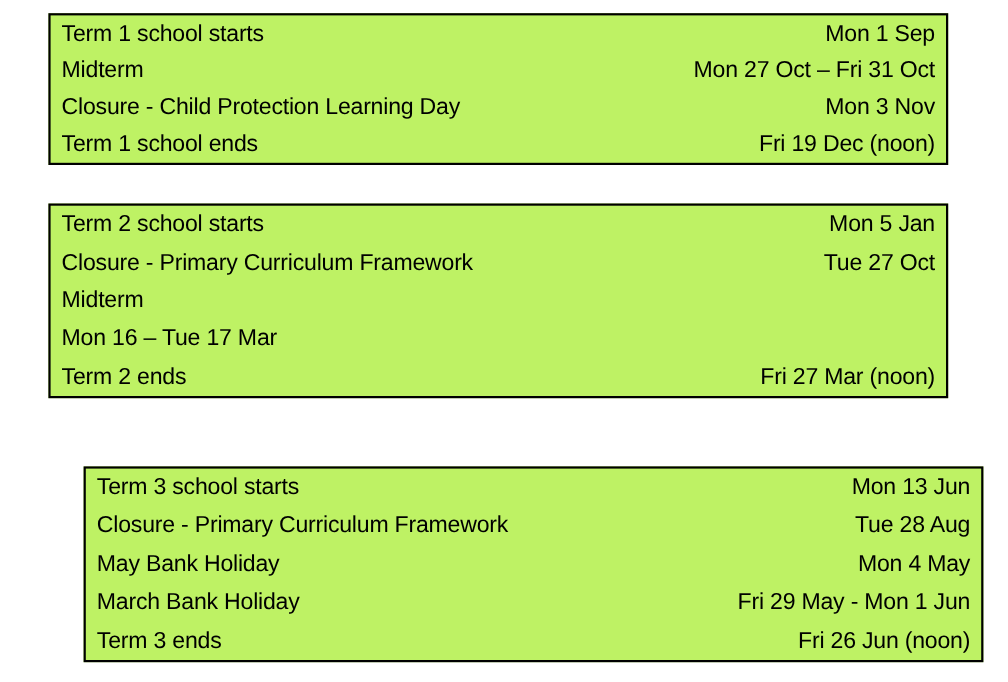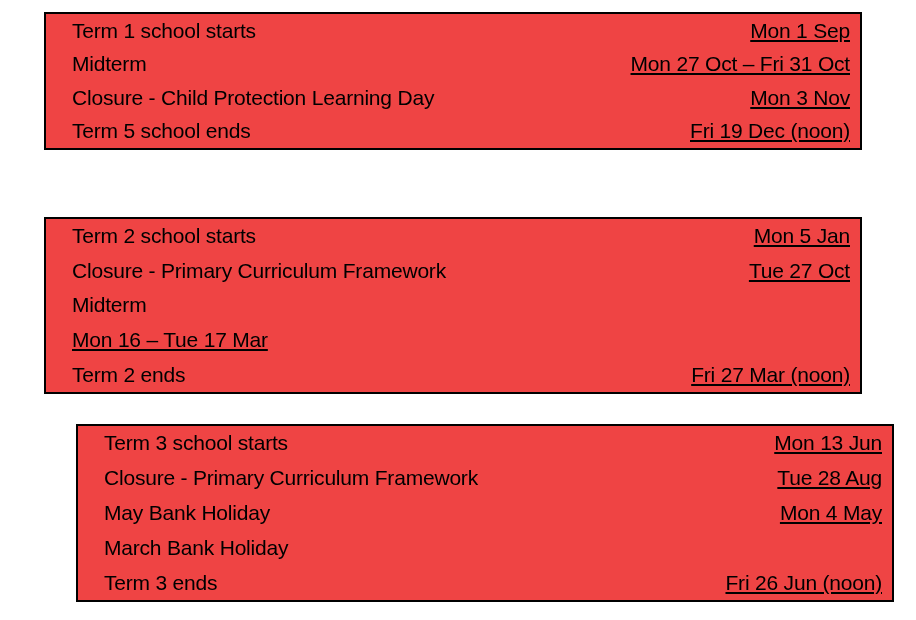--- a/index.html
+++ b/index.html
@@ -14,45 +14,43 @@
     font-family: "Liberation Sans", sans-serif;
     color: #000000;
     overflow: hidden;
   }
   .cal-table {
     position: absolute;
     left: 44px;
     width: 818px;
     border: 2px solid #000000;
     box-sizing: border-box;
-    background: #ef4444;
-    padding-left: 16px;
+    background: #bef264;
   }
   .t1 { top: 12px; }
-  .t2 { top: 185px; margin-top: 32px; }
+  .t2 { top: 185px; }
   .t3 { top: 424px; margin-left: 32px; }
   .row {
     display: flex;
     justify-content: space-between;
     align-items: center;
     padding: 0 10px 0 10px;
     font-size: 21px;
     letter-spacing: -0.2px;
   }
   .t1 .row { height: 33.5px; }
   .t2 .row { height: 34.6px; }
   .t3 .row { height: 34.8px; }
   .event-label {
     text-align: left;
     white-space: nowrap;
   }
   .event-date {
     text-align: right;
     white-space: nowrap;
-    text-decoration: underline;
   }
 </style>
 </head>
 <body>
 
 <div class="page">
 
   <div class="cal-table t1">
     <div class="row">
       <span class="event-label">Term 1 school starts</span>
@@ -60,21 +58,21 @@
     </div>
     <div class="row">
       <span class="event-label">Midterm</span>
       <span class="event-date">Mon 27 Oct – Fri 31 Oct</span>
     </div>
     <div class="row">
       <span class="event-label">Closure - Child Protection Learning Day</span>
       <span class="event-date">Mon 3 Nov</span>
     </div>
     <div class="row">
-      <span class="event-label">Term 5 school ends</span>
+      <span class="event-label">Term 1 school ends</span>
       <span class="event-date">Fri 19 Dec (noon)</span>
     </div>
   </div>
 
   <div class="cal-table t2">
     <div class="row">
       <span class="event-label">Term 2 school starts</span>
       <span class="event-date">Mon 5 Jan</span>
     </div>
     <div class="row">
@@ -101,20 +99,21 @@
     <div class="row">
       <span class="event-label">Closure - Primary Curriculum Framework</span>
       <span class="event-date">Tue 28 Aug</span>
     </div>
     <div class="row">
       <span class="event-label">May Bank Holiday</span>
       <span class="event-date">Mon 4 May</span>
     </div>
     <div class="row">
       <span class="event-label">March Bank Holiday</span>
+      <span class="event-date">Fri 29 May - Mon 1 Jun</span>
     </div>
     <div class="row">
       <span class="event-label">Term 3 ends</span>
       <span class="event-date">Fri 26 Jun (noon)</span>
     </div>
   </div>
 
 </div>
 
 </body></html>

